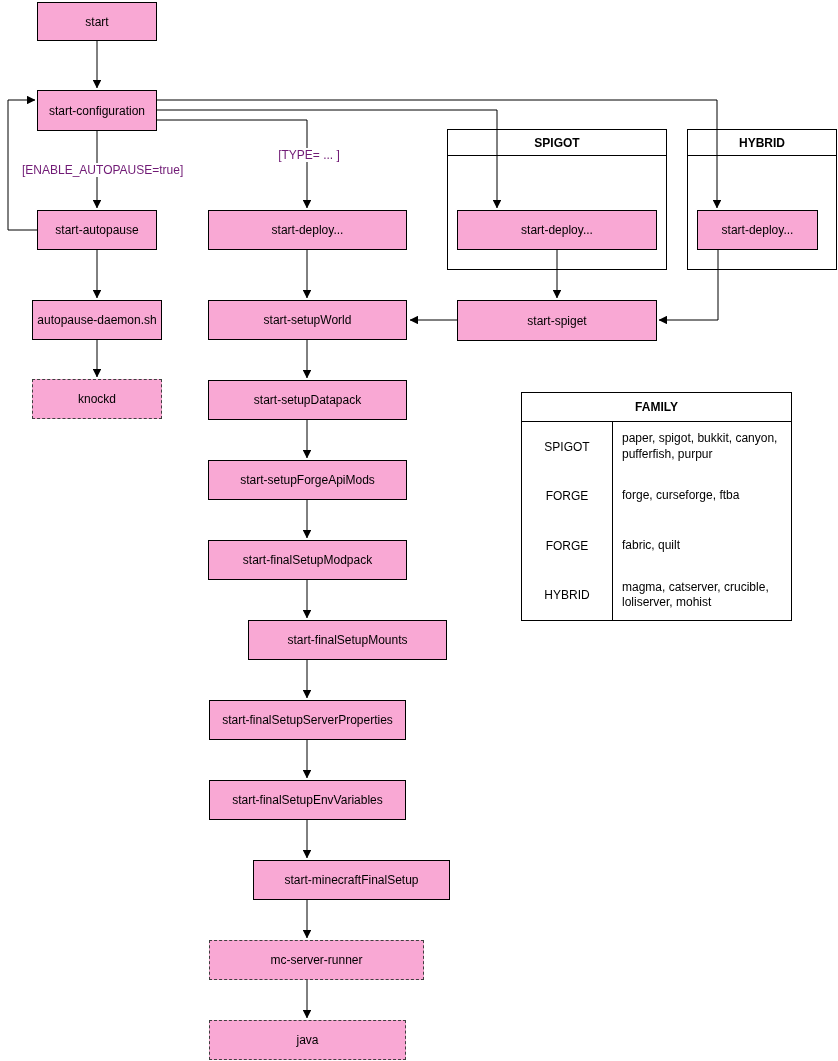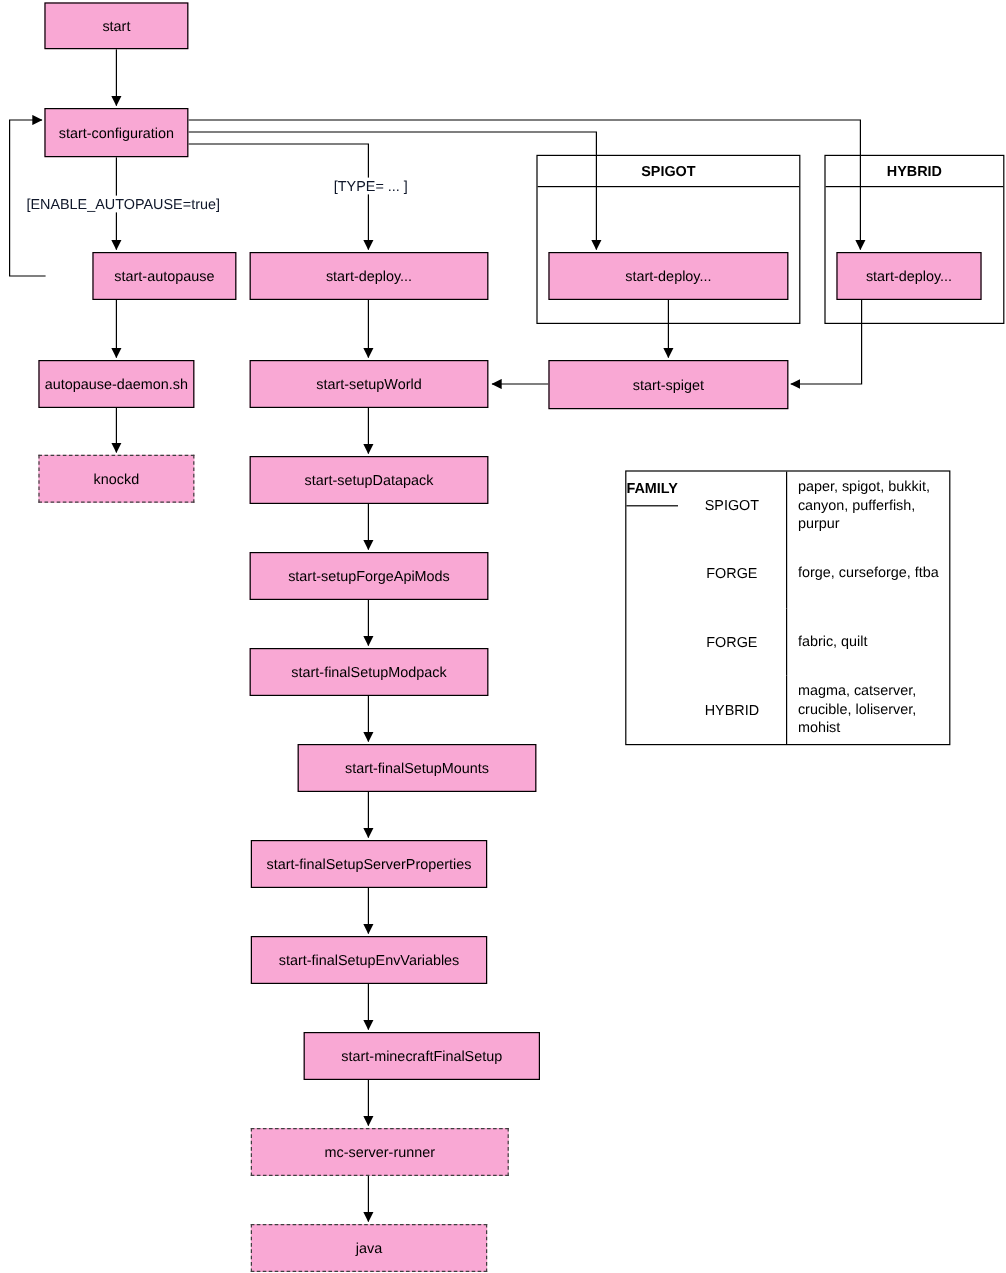--- a/index.html
+++ b/index.html
@@ -52,38 +52,38 @@
     box-sizing: border-box;
     padding: 0 4px;
   }
   .node.dashed {
     border: 1px dashed #3f3f3f;
   }
   .edge-label {
     position: absolute;
     background: #ffffff;
     font-size: 12px;
-    color: #0f172a;
+    color: #701a75;
     z-index: 4;
     white-space: nowrap;
     text-align: center;
     padding: 0 2px;
   }
   .family-table {
     position: absolute;
     left: 521px;
     top: 392px;
     width: 271px;
     height: 229px;
     border: 1px solid #000;
     background: #ffffff;
     z-index: 3;
     box-sizing: border-box;
     display: flex;
-    flex-direction: row;
+    flex-direction: column;
   }
   .family-header {
     height: 28px;
     flex: 0 0 28px;
     border-bottom: 1px solid #000;
     display: flex;
     align-items: center;
     justify-content: center;
     font-size: 12px;
     font-weight: bold;
@@ -155,21 +155,21 @@
 
   <div class="container-box" style="left:447px; top:129px; width:220px; height:141px;">
     <div class="container-header">SPIGOT</div>
   </div>
   <div class="container-box" style="left:687px; top:129px; width:150px; height:141px;">
     <div class="container-header">HYBRID</div>
   </div>
 
   <div class="node" style="left:37px; top:2px; width:120px; height:39px;">start</div>
   <div class="node" style="left:37px; top:90px; width:120px; height:41px;">start-configuration</div>
-  <div class="node" style="left:37px; top:210px; width:120px; height:40px;margin-left:40px;">start-autopause</div>
+  <div class="node" style="left:37px; top:210px; width:120px; height:40px;">start-autopause</div>
   <div class="node" style="left:32px; top:300px; width:130px; height:40px;">autopause-daemon.sh</div>
   <div class="node dashed" style="left:32px; top:379px; width:130px; height:40px;">knockd</div>
 
   <div class="node" style="left:208px; top:210px; width:199px; height:40px;">start-deploy...</div>
   <div class="node" style="left:208px; top:380px; width:199px; height:40px;">start-setupDatapack</div>
   <div class="node" style="left:208px; top:300px; width:199px; height:40px;">start-setupWorld</div>
   <div class="node" style="left:208px; top:460px; width:199px; height:40px;">start-setupForgeApiMods</div>
   <div class="node" style="left:208px; top:540px; width:199px; height:40px;">start-finalSetupModpack</div>
   <div class="node" style="left:208px; top:620px; width:199px; height:40px;margin-left:40px;">start-finalSetupMounts</div>
   <div class="node" style="left:209px; top:700px; width:197px; height:40px;">start-finalSetupServerProperties</div>

